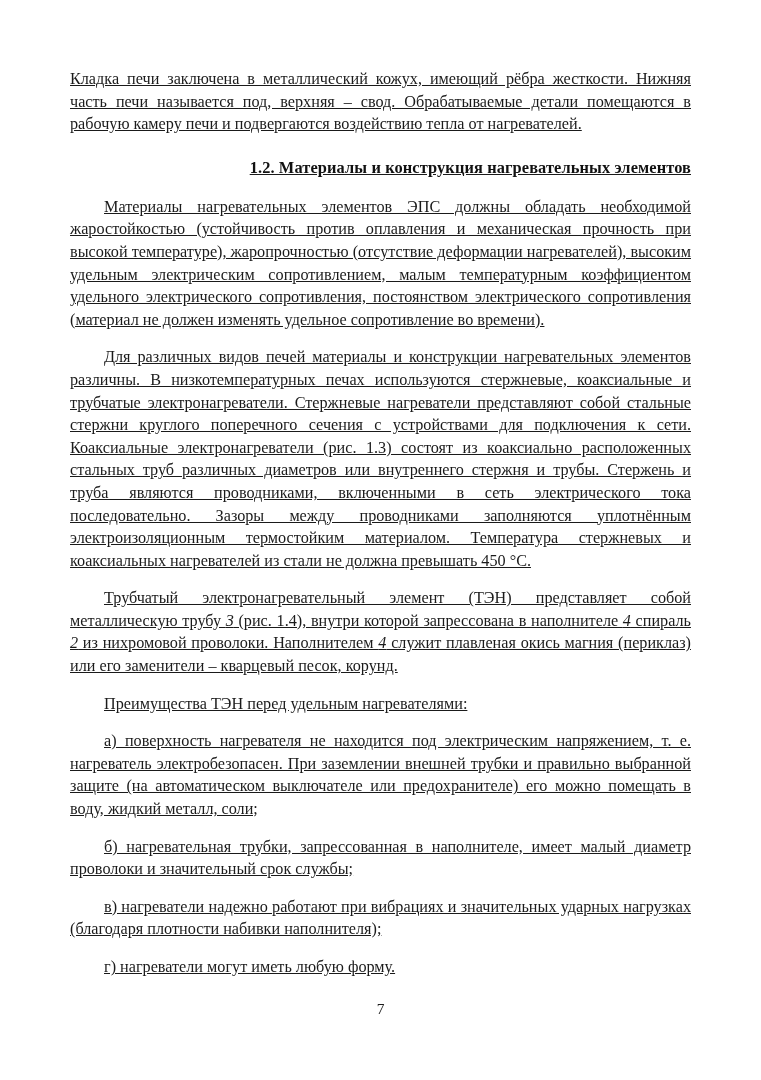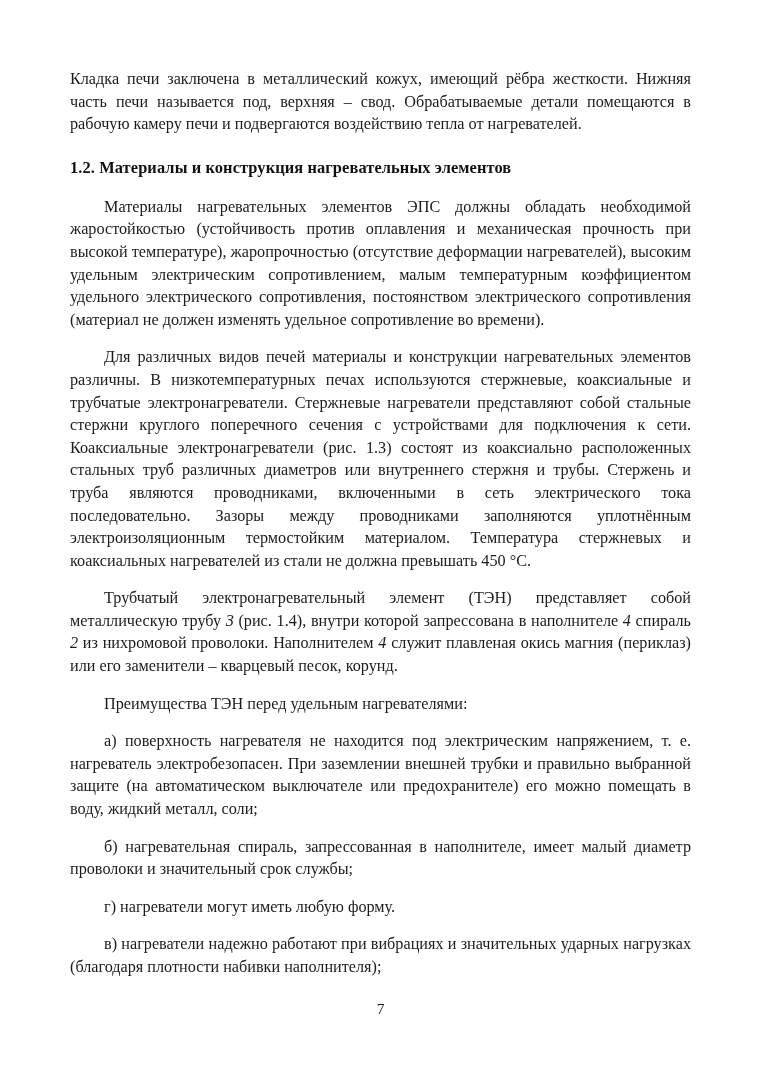--- a/index.html
+++ b/index.html
@@ -13,40 +13,41 @@
     font-family: "Liberation Serif", serif;
     color: #1a1a1a;
     overflow: hidden;
   }
   .page {
     position: relative;
     width: 761px;
     height: 1080px;
     box-sizing: border-box;
     padding: 68px 70px 0 70px;
+    text-decoration: underline;
   }
   .para {
     margin: 0;
     font-size: 16.2px;
     line-height: 1.395;
     text-align: justify;
     text-justify: inter-word;
     color: #1b1b1b;
   }
   .para.indent {
     text-indent: 34px;
   }
   .para + .para {
     margin-top: 15px;
   }
   .heading {
     margin: 22px 0 18px 0;
     font-size: 16.4px;
     font-weight: bold;
-    text-align: left;
+    text-align: right;
     color: #111111;
     letter-spacing: 0.1px;
   }
   .it {
     font-style: italic;
   }
   .page-number {
     position: absolute;
     left: 0;
     right: 0;
@@ -69,19 +70,19 @@
 
   <p class="para indent">Для различных видов печей материалы и конструкции нагревательных элементов различны. В низкотемпературных печах используются стержневые, коаксиальные и трубчатые электронагреватели. Стержневые нагреватели представляют собой стальные стержни круглого поперечного сечения с устройствами для подключения к сети. Коаксиальные электронагреватели (рис. 1.3) состоят из коаксиально расположенных стальных труб различных диаметров или внутреннего стержня и трубы. Стержень и труба являются проводниками, включенными в сеть электрического тока последовательно. Зазоры между проводниками заполняются уплотнённым электроизоляционным термостойким материалом. Температура стержневых и коаксиальных нагревателей из стали не должна превышать 450 °С.</p>
 
   <p class="para indent">
     <span>Трубчатый электронагревательный элемент (ТЭН) представляет собой металлическую трубу </span><span class="it">3</span><span> (рис. 1.4), внутри которой запрессована в наполнителе </span><span class="it">4</span><span> спираль </span><span class="it">2</span><span> из нихромовой проволоки. Наполнителем </span><span class="it">4</span><span> служит плавленая окись магния (периклаз) или его заменители – кварцевый песок, корунд.</span>
   </p>
 
   <p class="para indent">Преимущества ТЭН перед удельным нагревателями:</p>
 
   <p class="para indent">а) поверхность нагревателя не находится под электрическим напряжением, т. е. нагреватель электробезопасен. При заземлении внешней трубки и правильно выбранной защите (на автоматическом выключателе или предохранителе) его можно помещать в воду, жидкий металл, соли;</p>
-  <p class="para indent">б) нагревательная спираль, запрессованная в наполнителе, имеет малый диаметр проволоки и значительный срок службы;</p>
+  <p class="para indent">б) нагревательная трубки, запрессованная в наполнителе, имеет малый диаметр проволоки и значительный срок службы;</p>
+  <p class="para indent">в) нагреватели надежно работают при вибрациях и значительных ударных нагрузках (благодаря плотности набивки наполнителя);</p>
   <p class="para indent">г) нагреватели могут иметь любую форму.</p>
-  <p class="para indent">в) нагреватели надежно работают при вибрациях и значительных ударных нагрузках (благодаря плотности набивки наполнителя);</p>
 
   <div class="page-number">7</div>
 
 </div>
 
 </body></html>

